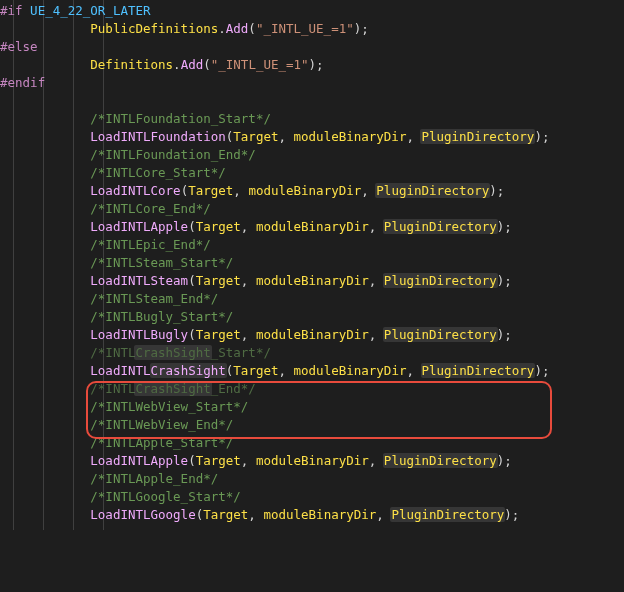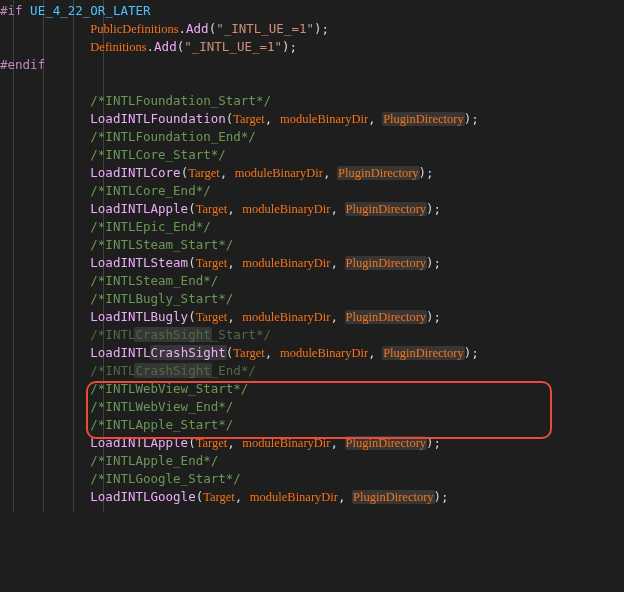--- a/index.html
+++ b/index.html
@@ -33,21 +33,21 @@
     top: 0; bottom: 0;
     width: 0;
     border-left: 1px solid #404040;
   }
   .code {
     position: relative;
     padding-left: 0;
   }
   
   .c-pp   { color: #c586c0; }      
-  .c-id   { color: #f97316; font-family: Liberation Serif, serif; }      
+  .c-id   { color: #fde047; }      
   .c-fn   { color: #f0abfc; }      
   .c-str  { color: #ce9178; }      
   .c-def  { color: #d4d4d4; }      
   .c-cmt  { color: #6a9955; margin-top: 26px; }      
   .c-cmtFade { color: #4f6b43; }   
   .c-tok  { color: #4fc1ff; }      
   .refbg  { background: rgba(100,100,100,0.35); border-radius: 2px; padding: 0 1px; margin: 0 -1px; }
   .sel    { background: rgba(60,90,140,0.55); }
   .matchbox { border: 1px solid #888; border-radius: 2px; padding: 0 0px; margin: 0 -1px; }
 
@@ -66,20 +66,21 @@
     <span class="guide" style="left:13px;"></span>
     <span class="guide" style="left:43px;"></span>
     <span class="guide" style="left:73px;"></span>
     <span class="guide" style="left:103px;"></span>
   </div>
 
   <div class="line"><span class="code"><span class="c-pp">#if</span><span class="c-def"> </span><span class="c-tok">UE_4_22_OR_LATER</span></span></div>
 
   <div class="line"><span class="code">            <span class="c-id">PublicDefinitions</span><span class="c-def">.</span><span class="c-fn">Add</span><span class="c-def">(</span><span class="c-str">"_INTL_UE_=1"</span><span class="c-def">);</span></span></div>
 
+  <div class="line"><span class="code"><span class="c-pp">#else</span></span></div>
 
   <div class="line"><span class="code">            <span class="c-id">Definitions</span><span class="c-def">.</span><span class="c-fn">Add</span><span class="c-def">(</span><span class="c-str">"_INTL_UE_=1"</span><span class="c-def">);</span></span></div>
 
   <div class="line"><span class="code"><span class="c-pp">#endif</span></span></div>
 
   <div class="line"><span class="code">            </span></div>
 
   <div class="line"><span class="code">            <span class="c-cmt">/*INTLFoundation_Start*/</span></span></div>
   <div class="line"><span class="code">            <span class="c-fn">LoadINTLFoundation</span><span class="c-def">(</span><span class="c-id">Target</span><span class="c-def">, </span><span class="c-id">moduleBinaryDir</span><span class="c-def">, </span><span class="c-id refbg">PluginDirectory</span><span class="c-def">);</span></span></div>
   <div class="line"><span class="code">            <span class="c-cmt">/*INTLFoundation_End*/</span></span></div>

